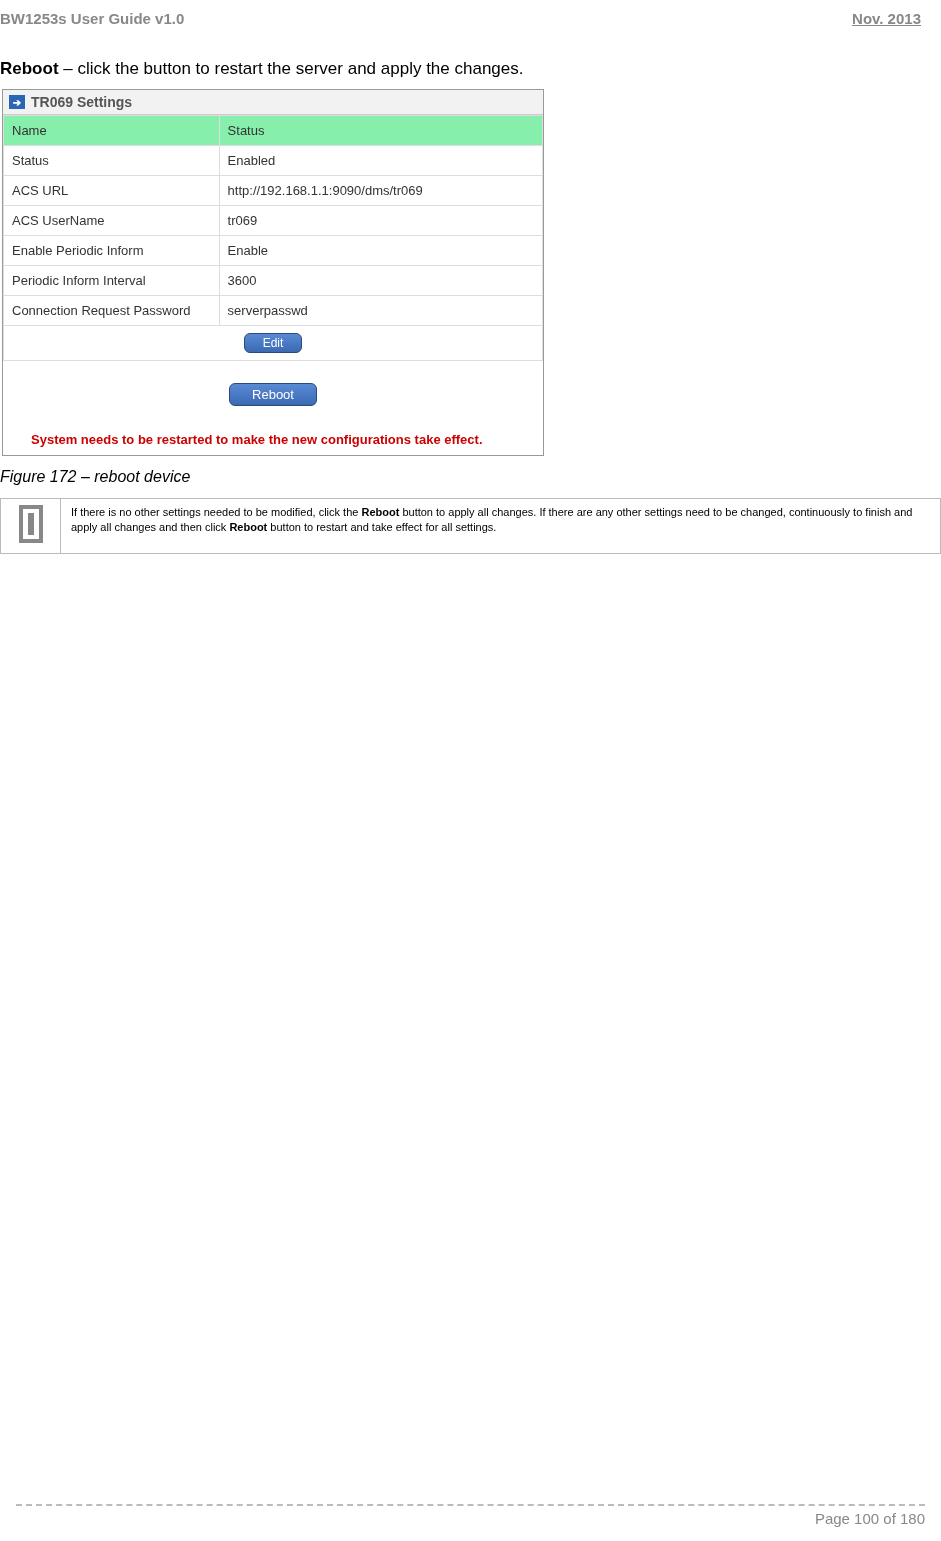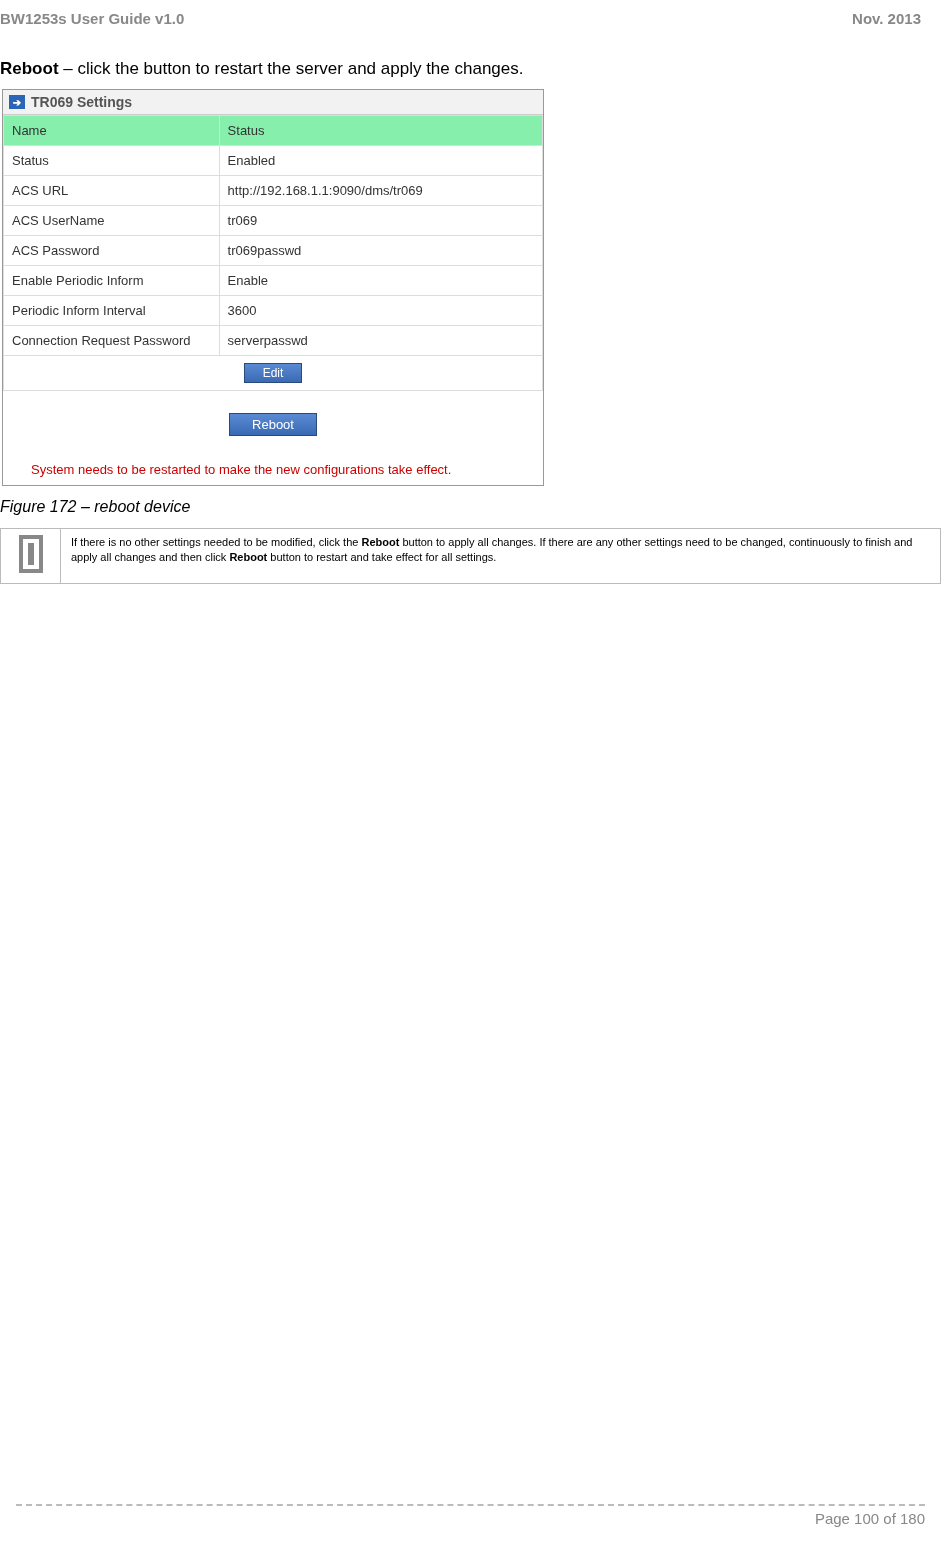--- a/index.html
+++ b/index.html
@@ -12,21 +12,21 @@
     color: #000;
   }
   .header {
     display: flex;
     justify-content: space-between;
     padding: 10px 20px 8px 0;
     color: #888;
     font-size: 15px;
   }
   .header-left { font-weight: bold; }
-  .header-right { font-weight: bold; }
+  .header-right { font-weight: bold; text-decoration: underline; }
   .content { padding: 0 0 0 0; }
   .paragraph {
     font-size: 17px;
     padding: 24px 0 10px 0;
   }
   .paragraph b { font-weight: bold; }
   .screenshot-box {
     border: 1px solid #999;
     width: 542px;
     margin-left: 2px;
@@ -71,31 +71,31 @@
   }
   table.settings td.col-left { width: 40%; }
   .edit-row { text-align: center; padding: 6px; }
   .btn {
     display: inline-block;
     border: 1px solid #2a4a7a;
     background: linear-gradient(#5a8ad4, #3a6ab4);
     color: #fff;
     font-size: 13px;
     padding: 3px 22px;
-    border-radius: 0;
+    border-radius: 6px;
     cursor: pointer;
   }
   .btn-edit { padding: 2px 18px; font-size: 12px; }
   .reboot-row {
     text-align: center;
     padding: 22px 0 18px 0;
   }
   .warning {
     color: #c00;
-    font-weight: normal;
+    font-weight: bold;
     font-size: 13px;
     padding: 8px 0 8px 28px;
   }
   .caption {
     font-style: italic;
     font-size: 16px;
     padding: 12px 4px 12px 0;
   }
   .note-table {
     border-collapse: collapse;
@@ -171,24 +171,20 @@
             <td class="col-left">Status</td>
             <td>Enabled</td>
           </tr>
       <tr>
             <td class="col-left">ACS URL</td>
             <td>http://192.168.1.1:9090/dms/tr069</td>
           </tr>
       <tr>
             <td class="col-left">ACS UserName</td>
             <td>tr069</td>
-          </tr>
-      <tr>
-            <td class="col-left">ACS Password</td>
-            <td>tr069passwd</td>
           </tr>
       <tr>
             <td class="col-left">Enable Periodic Inform</td>
             <td>Enable</td>
           </tr>
       <tr>
             <td class="col-left">Periodic Inform Interval</td>
             <td>3600</td>
           </tr>
       <tr>

